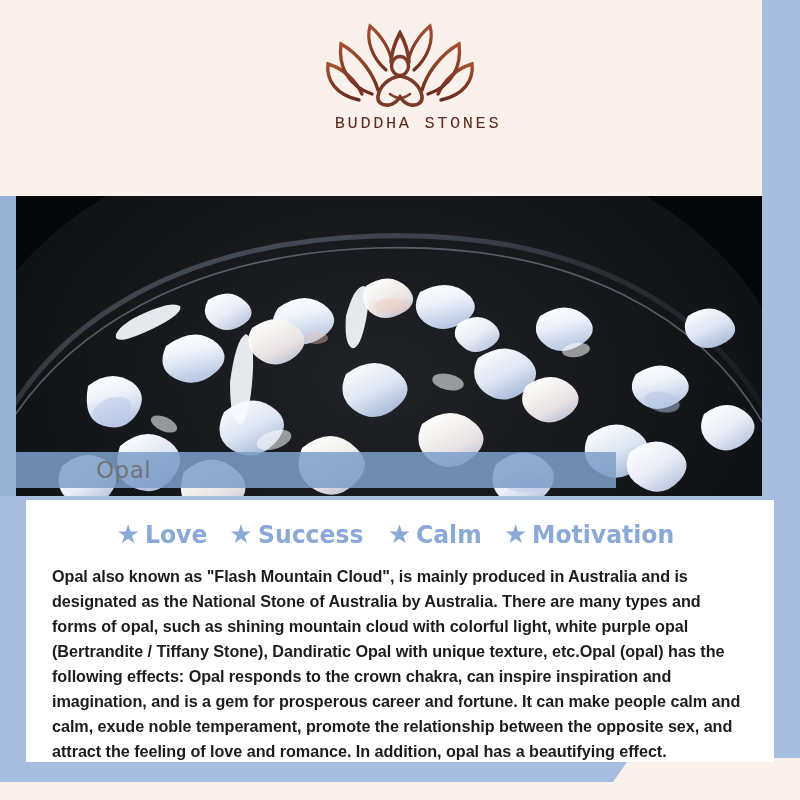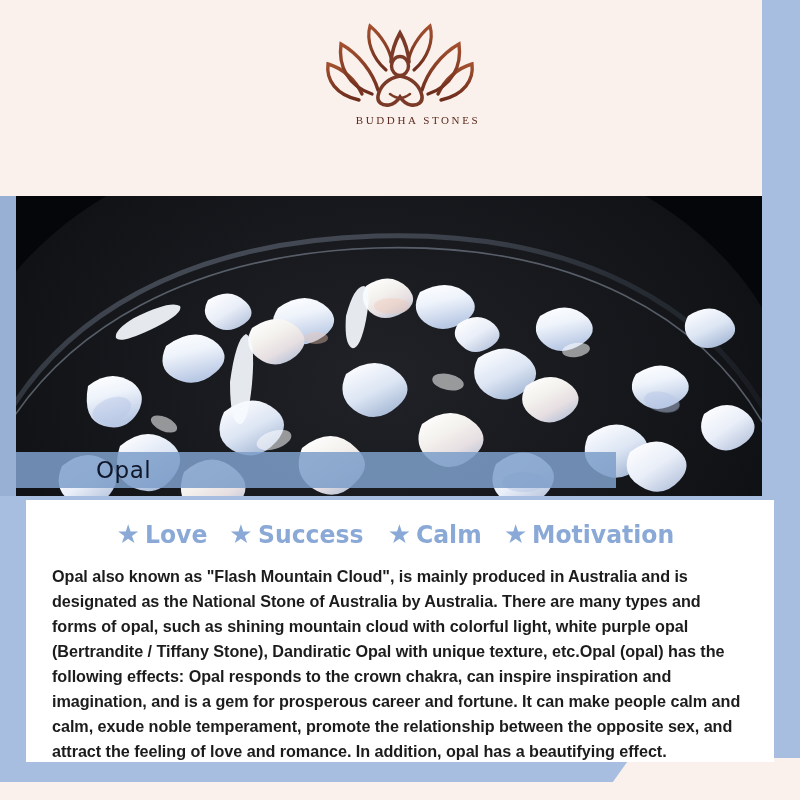--- a/index.html
+++ b/index.html
@@ -77,22 +77,22 @@
     top: 16px;
     width: 800px;
     text-align: center;
   }
   .logo-mark {
     display: block;
     margin: 0 auto;
   }
   .logo-text {
     margin-top: 2px;
-    font-family: Liberation Serif, serif;
-    font-size: 11px;
+    font-family: Liberation Mono, monospace;
+    font-size: 17px;
     letter-spacing: 2.6px;
     color: #5c2a1e;
     font-weight: 400;
     margin-left: 36px;
   }
   .title-plate {
     position: absolute;
     left: 160px;
     top: 141px;
     width: 480px;
@@ -130,21 +130,21 @@
     top: 452px;
     width: 600px;
     height: 36px;
     background: rgba(126,158,202,0.86);
     display: flex;
     align-items: center;
     box-sizing: border-box;
     padding-left: 80px;
   }
   .stone-label-text {
-    color: #0f172a;
+    color: #737373;
     font-family: "DejaVu Sans", sans-serif;
     font-size: 23px;
     letter-spacing: 0.5px;
   }
 
   
   .card-outer {
     position: absolute;
     left: 0px;
     top: 496px;

